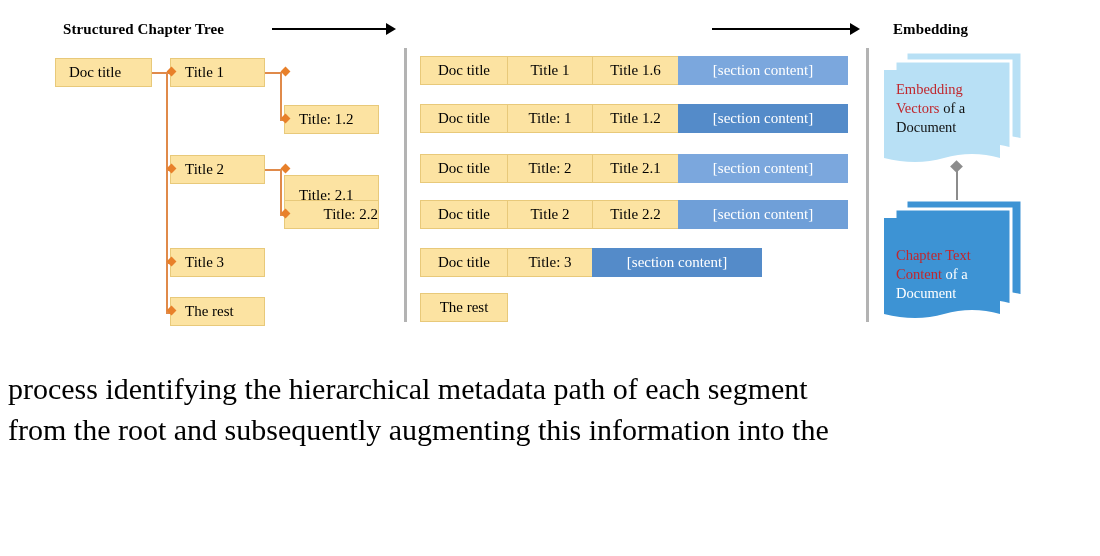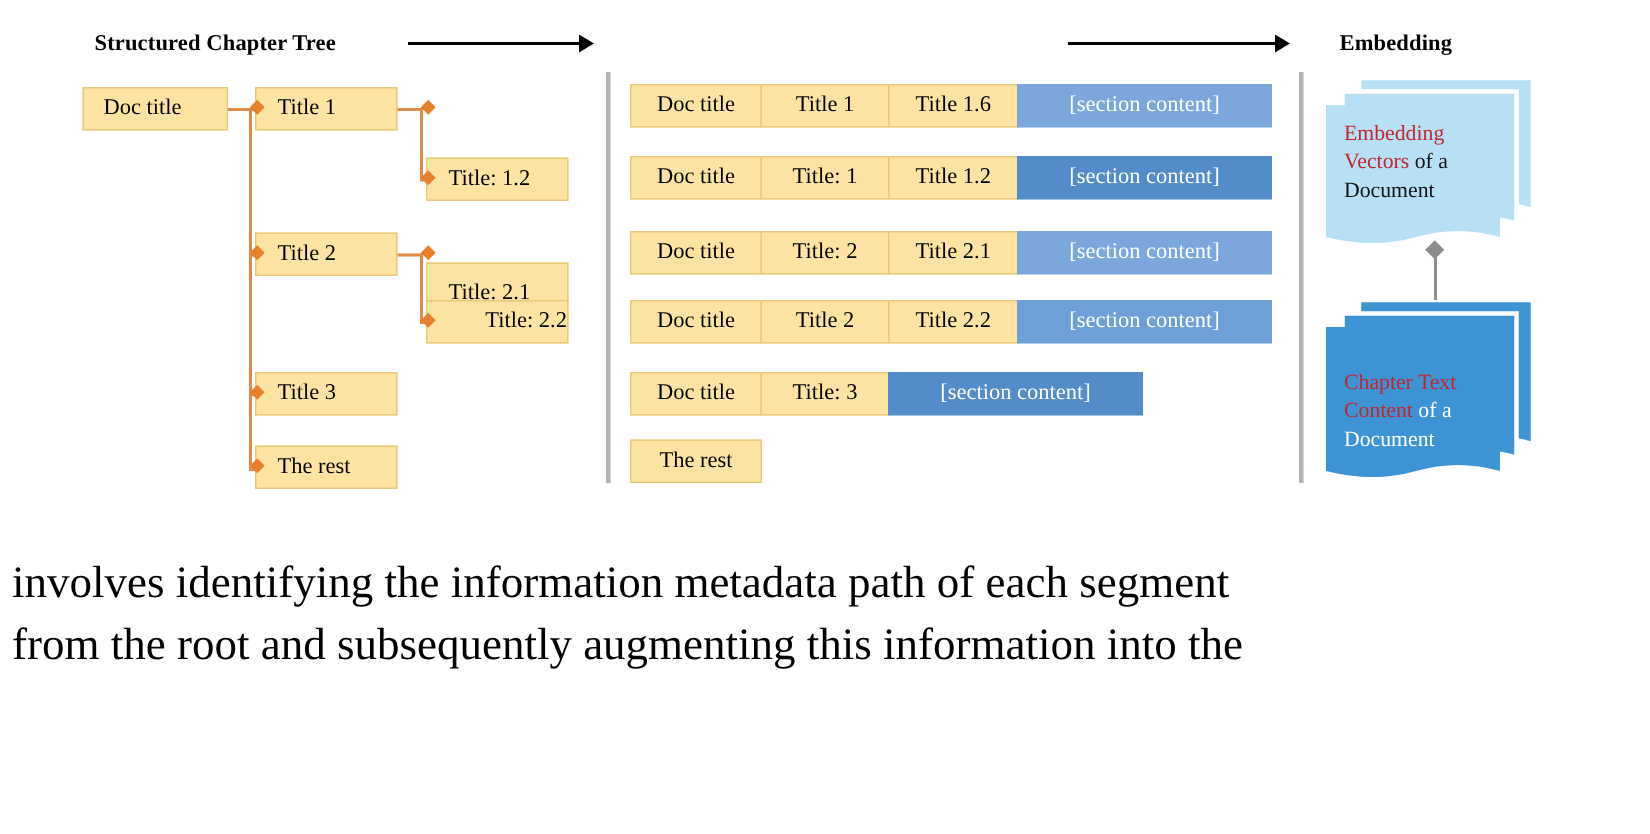--- a/index.html
+++ b/index.html
@@ -310,15 +310,15 @@
     <div class="doc-text" style="left:12px; top:46px;">
       <div><span class="hl-red">Chapter Text</span></div>
       <div><span class="hl-red">Content</span><span class="t-white"> of a</span></div>
       <div><span class="t-white">Document</span></div>
     </div>
   </div>
 
 </div>
 
 <div id="caption">
-  <div>involves identifying the information metadata path of each segment</div>
+  <div>process identifying the hierarchical metadata path of each segment</div>
   <div>from the root and subsequently augmenting this information into the</div>
 </div>
 
 </body></html>

